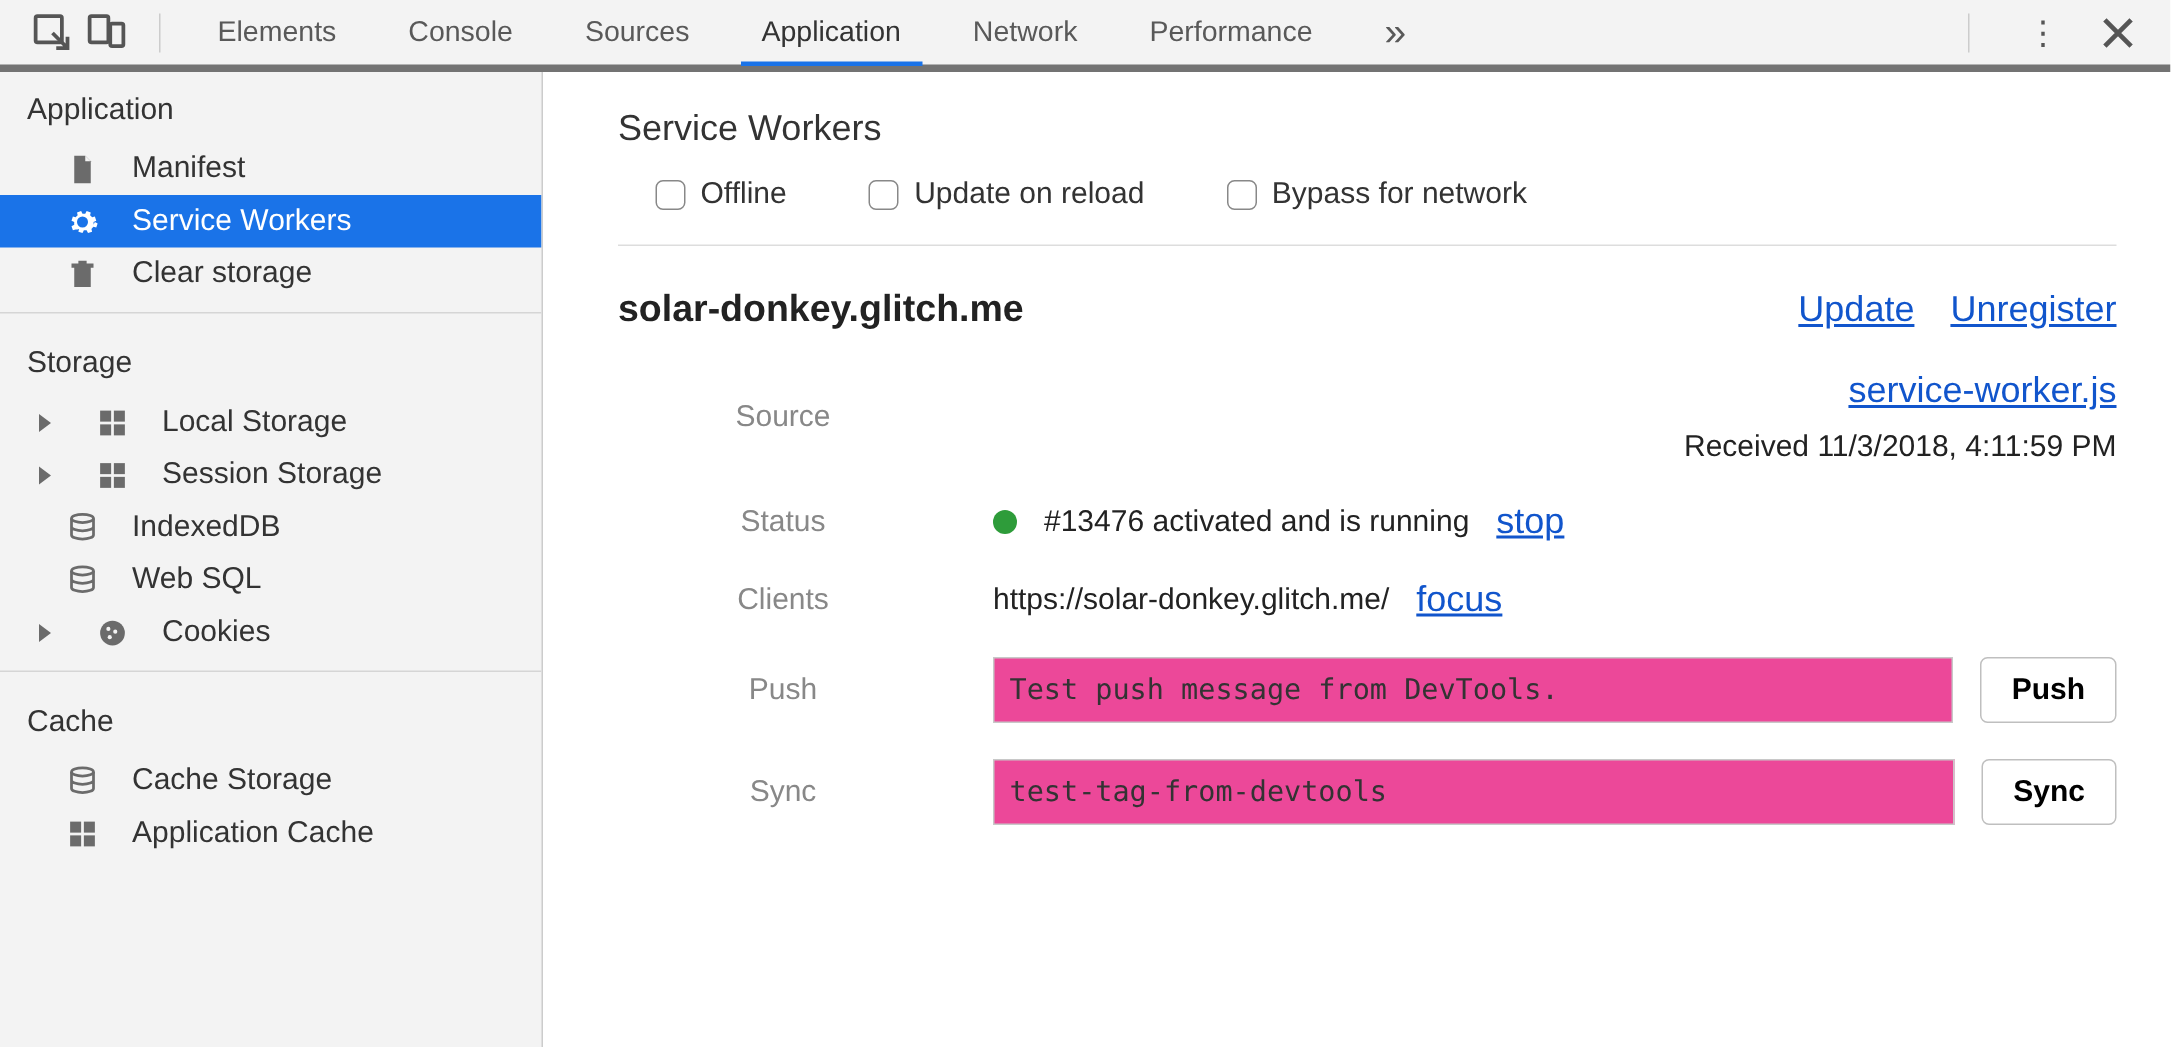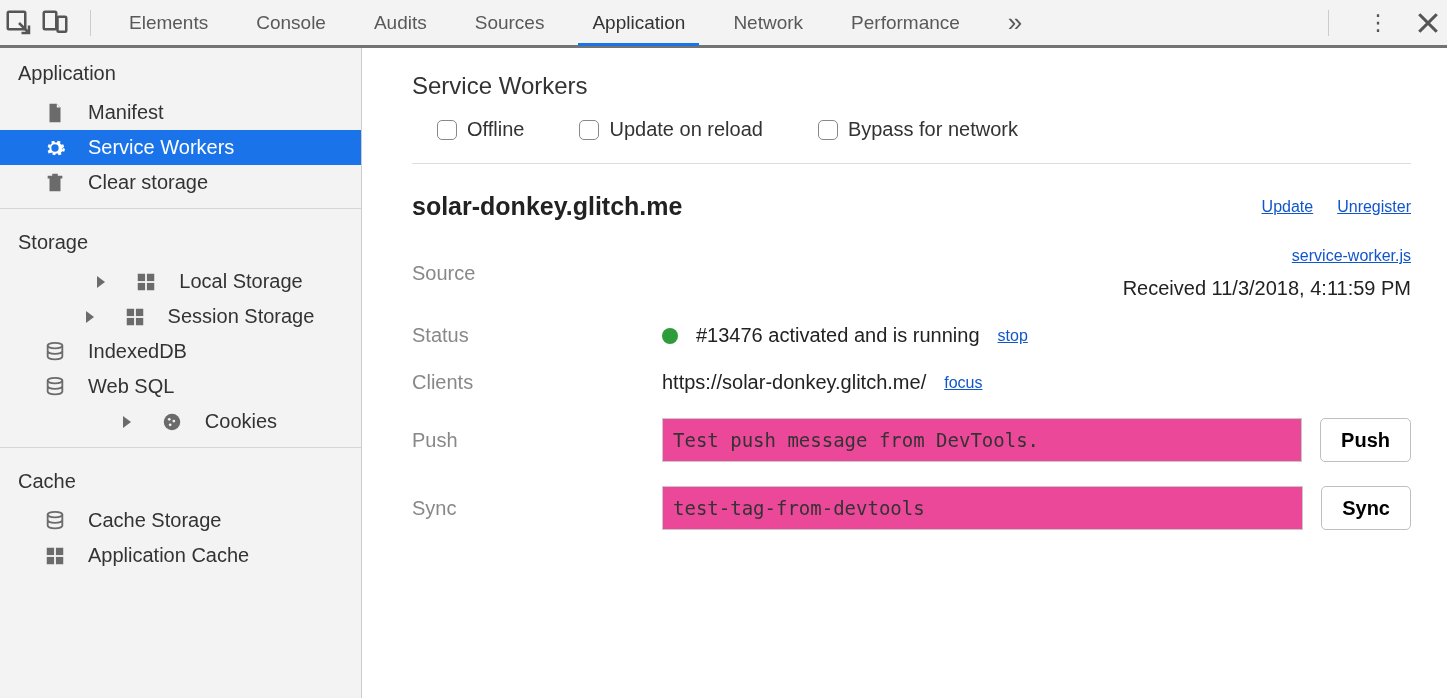--- a/index.html
+++ b/index.html
@@ -10,22 +10,22 @@
     background: #fff;
     width: 1447px;
     height: 698px;
     overflow: hidden;
   }
   .toolbar {
     display: flex;
     align-items: center;
     height: 48px;
     background: #f3f3f3;
-    border-bottom: 3px solid #737373;
-    padding: 0 4px;
+    border-bottom: 5px solid #737373;
+    padding: 0 20px;
     font-size: 19px;
     color: #595959;
   }
   .toolbar .tb-icon {
     width: 30px; height: 30px;
     display: flex; align-items: center; justify-content: center;
     margin-right: 6px;
   }
   .toolbar .divider {
     width: 1px; height: 26px; background: #ccc; margin: 0 14px;
@@ -72,21 +72,21 @@
   }
   .tree-item {
     display: flex; align-items: center;
     padding: 6px 0 6px 44px;
     font-size: 20px;
     color: #333;
     gap: 22px;
     cursor: pointer;
     position: relative;
   }
-  .tree-item.with-arrow { padding-left: 39px; justify-content: center; }
+  .tree-item.with-arrow { padding-left: 26px; }
   .tree-item.no-arrow { padding-left: 44px; }
   .tree-item.selected {
     background: #1a73e8;
     color: #fff;
   }
   .tree-item.selected .ico { color: #fff; fill: #fff; }
   .arrow {
     width: 0; height: 0;
     border-top: 6px solid transparent;
     border-bottom: 6px solid transparent;
@@ -130,31 +130,31 @@
   .sw-header {
     display: flex; align-items: center; justify-content: space-between;
     margin-bottom: 26px;
   }
   .sw-origin {
     font-size: 25px; font-weight: 700; color: #222;
   }
   .sw-actions { display: flex; gap: 24px; }
   .link {
     color: #1155cc; text-decoration: underline; cursor: pointer;
-    font-size: 16px;
+    font-size: 24px;
   }
   .detail-grid {
     display: grid;
     grid-template-columns: 220px 1fr;
     column-gap: 30px;
     row-gap: 24px;
     align-items: center;
   }
   .detail-label {
-    text-align: left; color: #888; font-size: 20px;
+    text-align: center; color: #888; font-size: 20px;
   }
   .detail-value {
     display: flex; align-items: center; gap: 18px;
     font-size: 20px; color: #222;
   }
   .status-dot {
     width: 16px; height: 16px; border-radius: 50%;
     background: #2e9c3a;
   }
   .input-box {
@@ -192,21 +192,20 @@
   <div class="tb-icon">
     <svg viewBox="0 0 24 24" fill="none" stroke="#555" stroke-width="2">
         <rect x="3" y="3" width="10" height="14" rx="1"></rect>
         <rect x="14" y="7" width="7" height="12" rx="1"></rect>
       </svg>
   </div>
   <div class="divider"></div>
   <div class="tabs">
     <div class="tab">Elements</div>
     <div class="tab">Console</div>
-    <div class="tab">Audits</div>
     <div class="tab">Sources</div>
     <div class="tab active">Application</div>
     <div class="tab">Network</div>
     <div class="tab">Performance</div>
     <div class="tab" style="font-size:26px;">»</div>
   </div>
   <div class="spacer"></div>
   <div class="toolbar-right">
     <div class="divider"></div>
     <div class="tb-icon" style="font-size:22px; color:#555;">⋮</div>

